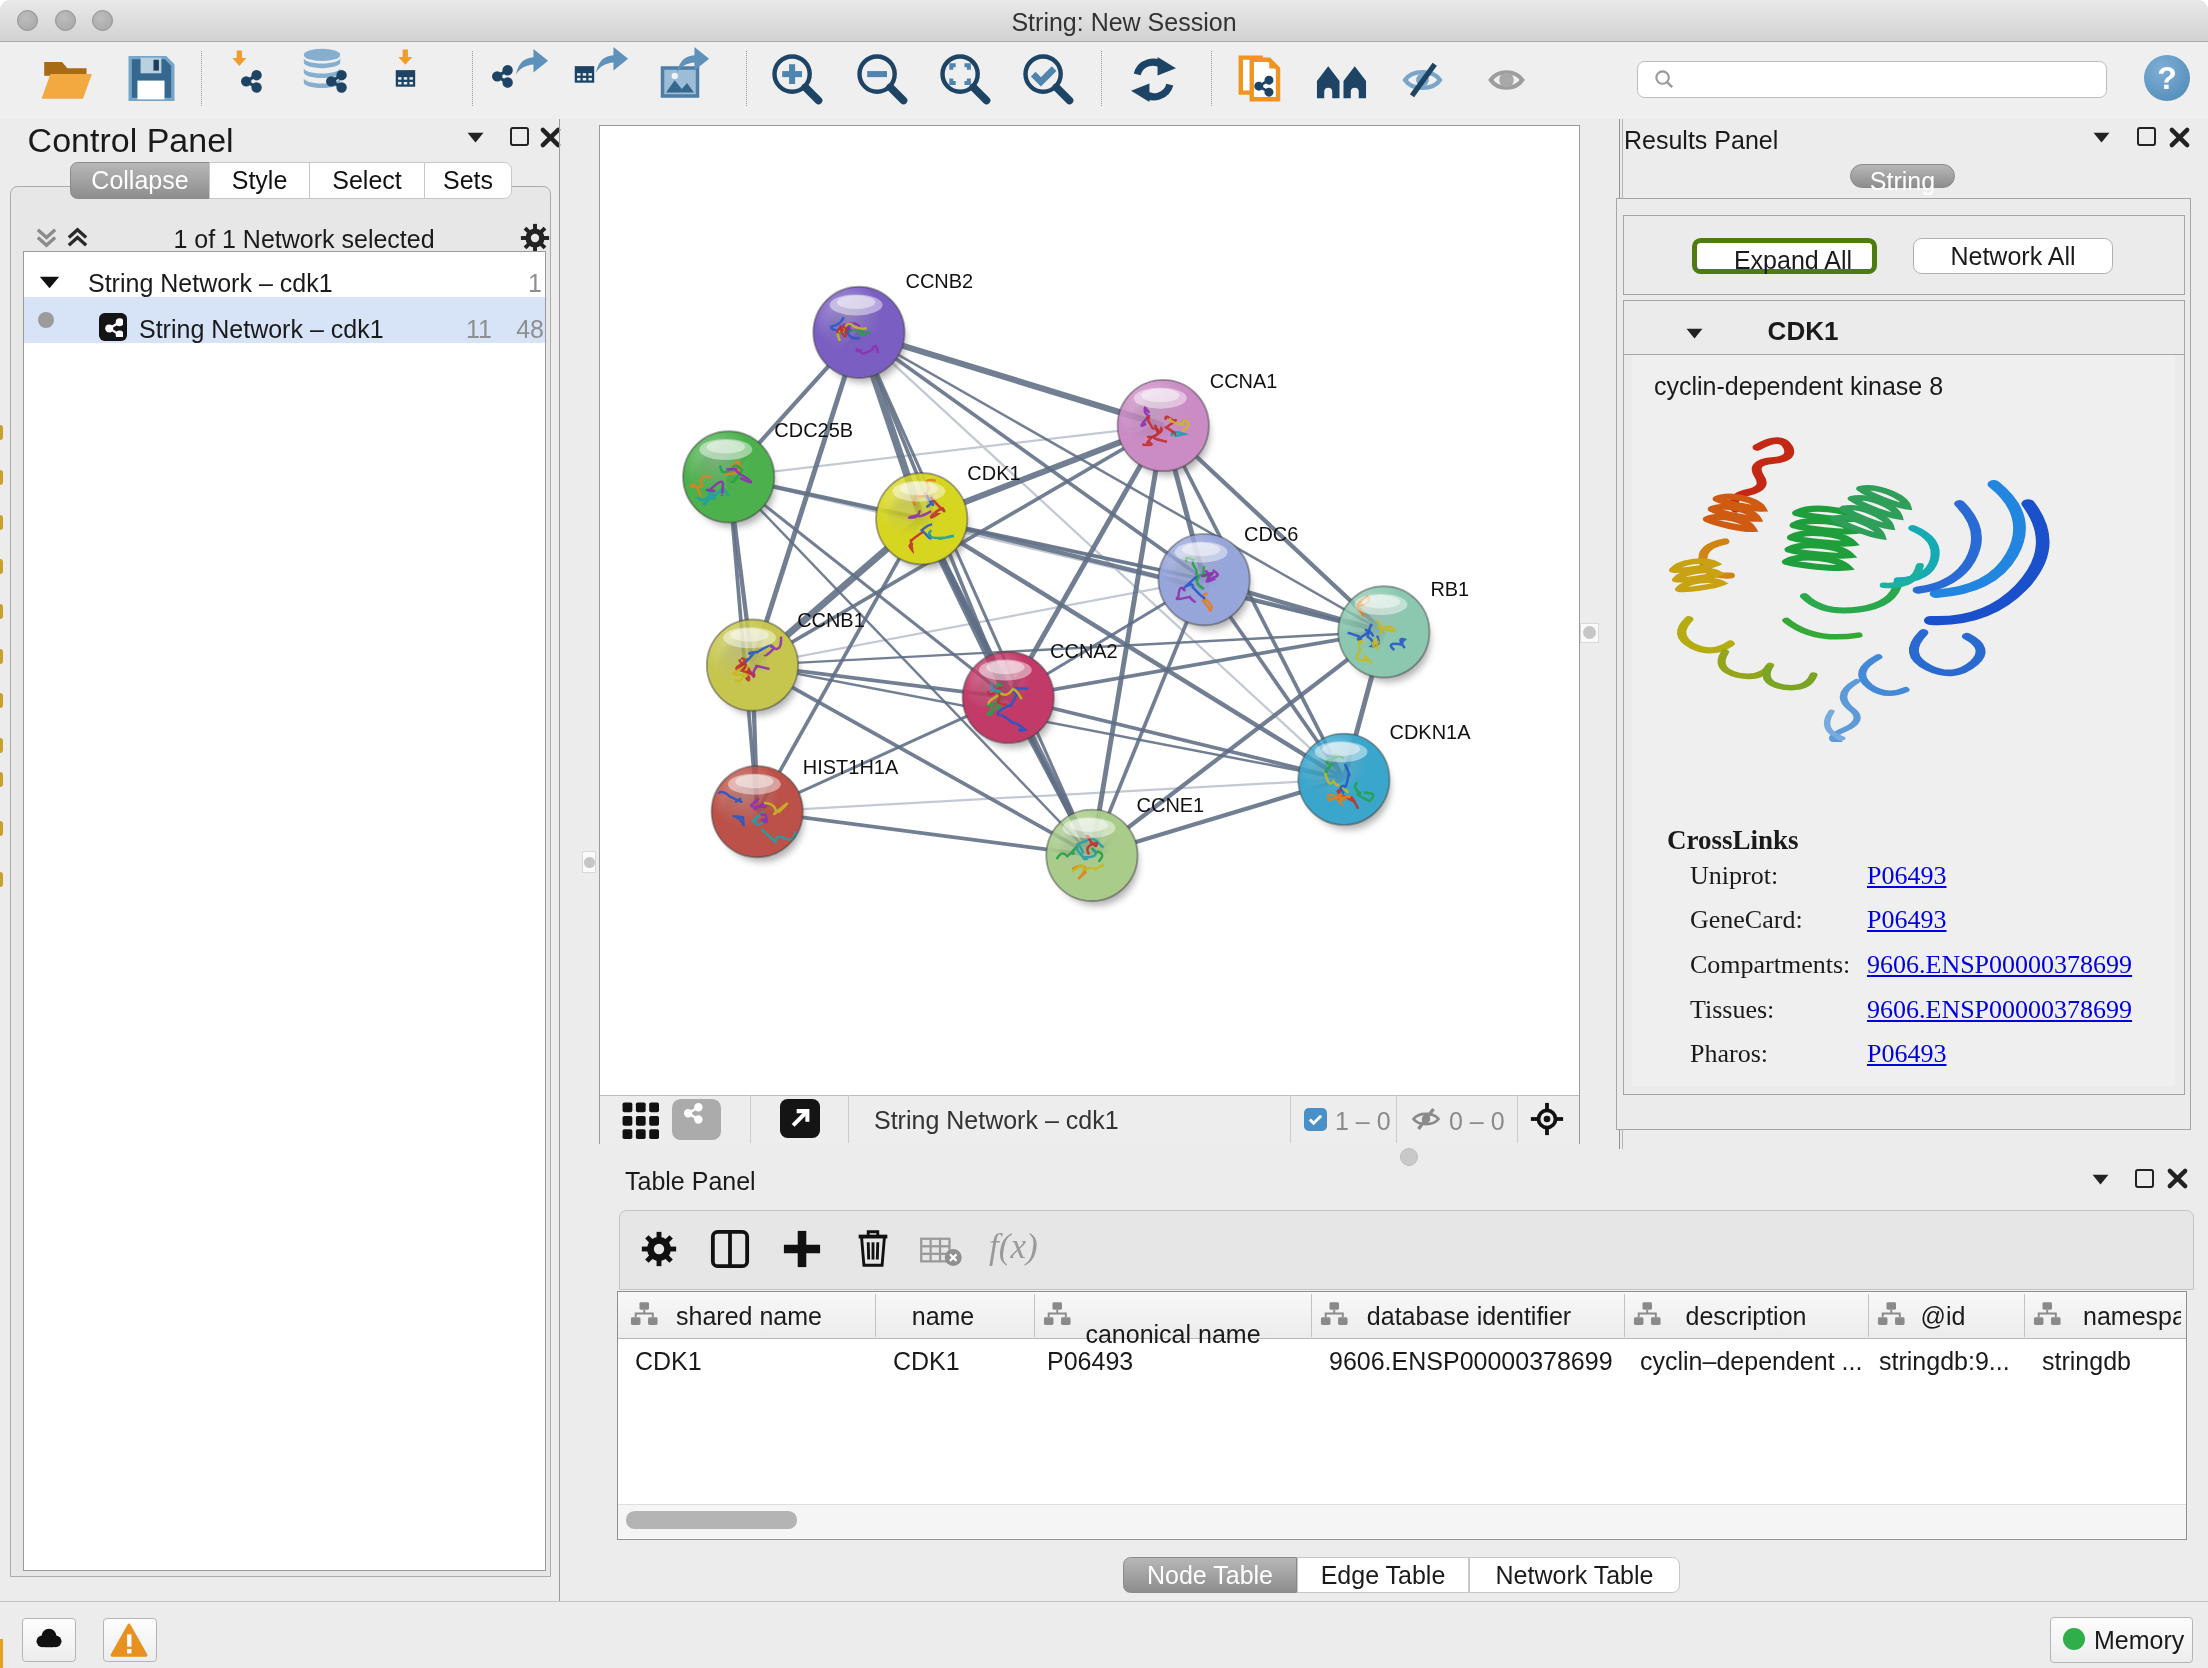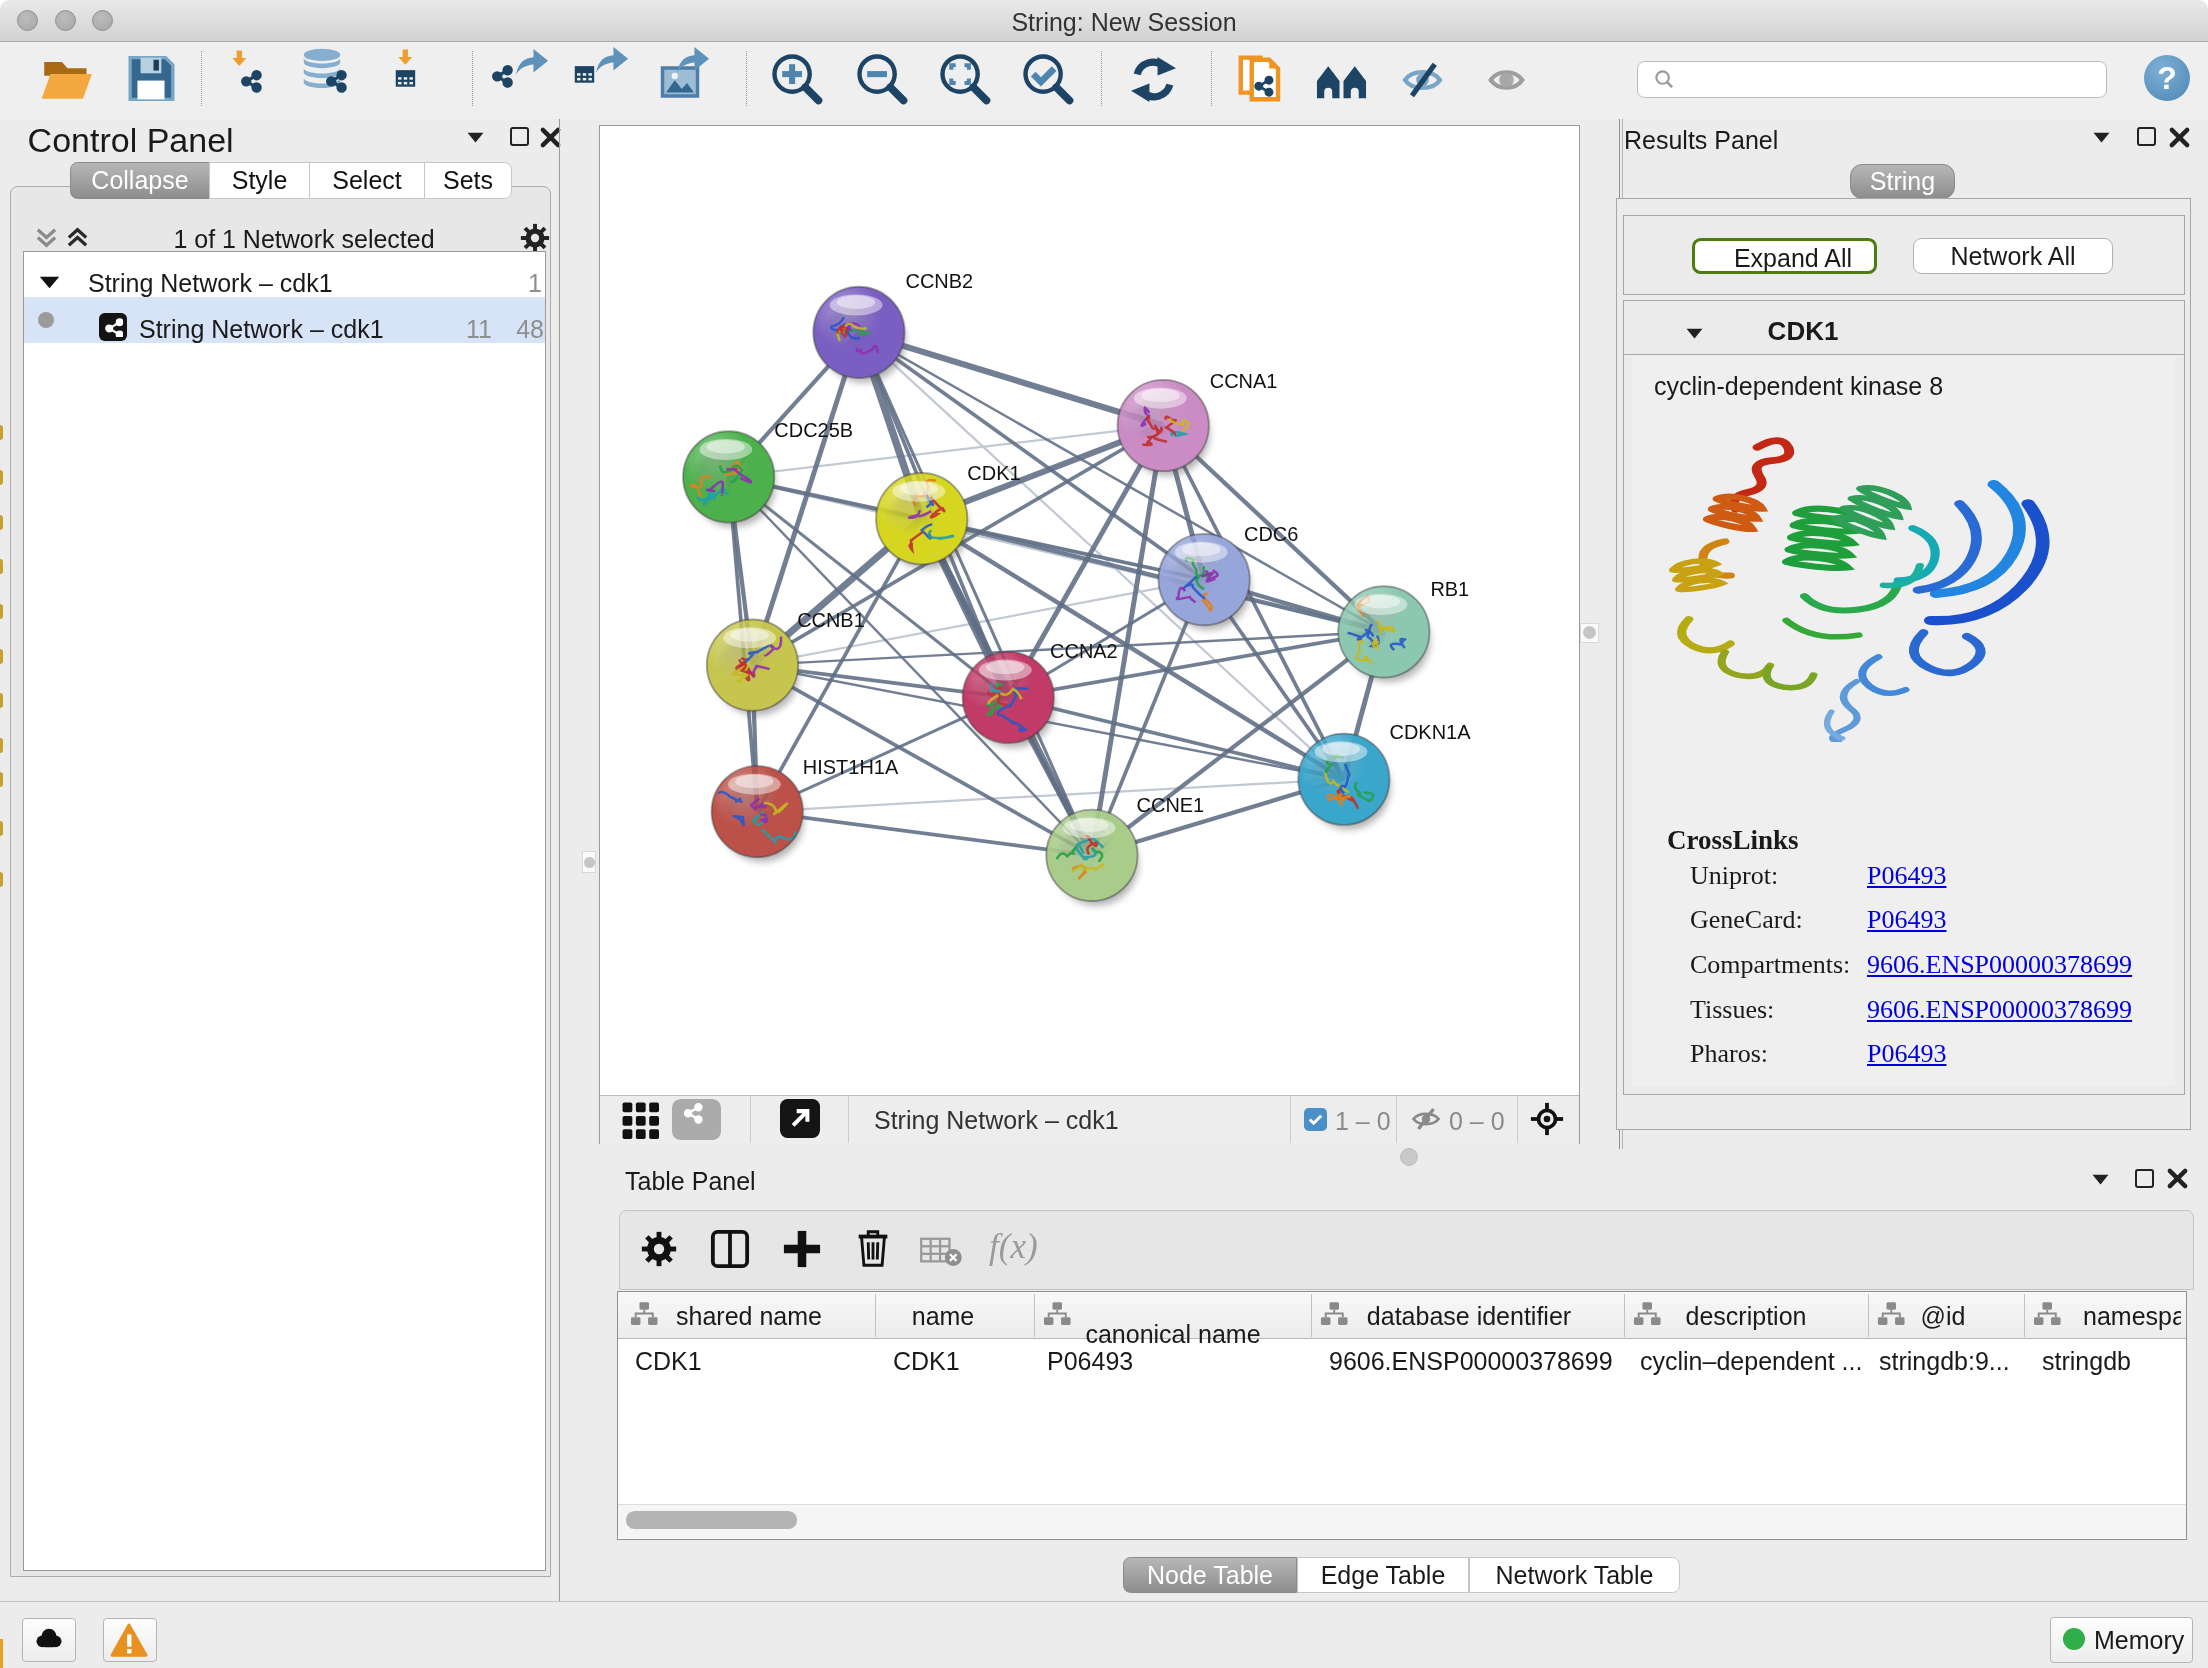--- a/index.html
+++ b/index.html
@@ -585,24 +585,24 @@
 <svg style="position:absolute;left:2091px;top:131px;" width="21" height="13.3" viewBox="0 0 22 15">
     <path d="M2,2 h18 l-9,11 z" fill="#222"></path>
   </svg>
 <div style="position:absolute;left:2137px;top:127px;width:19px;height:19px;border:2.9px solid #222;border-radius:2.9px;box-sizing:border-box;"></div>
 <svg style="position:absolute;left:2168px;top:126px;" width="23" height="23" viewBox="0 0 24 24">
     <g stroke="#222" stroke-width="4.6" stroke-linecap="round">
       <line x1="4" y1="4" x2="20" y2="20"></line>
       <line x1="20" y1="4" x2="4" y2="20"></line>
     </g>
   </svg>
-<div style="position:absolute;left:1850px;top:164px;width:105px;height:35px;background:linear-gradient(#b7b7b7,#8d8d8d);border:1px solid #8a8a8a;border-radius:12px;box-sizing:border-box;color:#fff;text-align:center;font-size:25px;line-height:33px;">String</div>
+<div style="position:absolute;left:1850px;top:164px;width:105px;height:24px;background:linear-gradient(#b7b7b7,#8d8d8d);border:1px solid #8a8a8a;border-radius:12px;box-sizing:border-box;color:#fff;text-align:center;font-size:25px;line-height:33px;">String</div>
 <div style="position:absolute;left:1616px;top:198px;width:575px;height:932px;border:1px solid #a6a6a6;background:#ebebeb;box-sizing:border-box;"></div>
 <div style="position:absolute;left:1623px;top:215px;width:562px;height:80px;border:1px solid #a6a6a6;box-sizing:border-box;"></div>
-<div style="position:absolute;left:1692px;top:238px;width:185px;height:36px;background:#fff;border:3px solid #4d7c0f;border-radius:8.6px;box-sizing:border-box;text-align:center;font-size:25px;line-height:34px;padding-left:17px;">Expand All</div>
+<div style="position:absolute;left:1692px;top:238px;width:185px;height:36px;background:#fff;border:5px solid #4d7c0f;border-radius:8.6px;box-sizing:border-box;text-align:center;font-size:25px;line-height:34px;padding-left:17px;">Expand All</div>
 <div style="position:absolute;left:1913px;top:238px;width:200px;height:36px;background:#fff;border:1px solid #b0b0b0;border-radius:8.6px;box-sizing:border-box;text-align:center;font-size:25px;line-height:34px;">Network All</div>
 <div style="position:absolute;left:1623px;top:300px;width:562px;height:795px;border:1px solid #a6a6a6;box-sizing:border-box;"></div>
 <svg style="position:absolute;left:1684px;top:327px;" width="21" height="13.3" viewBox="0 0 22 15">
     <path d="M2,2 h18 l-9,11 z" fill="#222"></path>
   </svg>
 <div style="position:absolute;left:1803px;top:316px;font-size:26px;line-height:31px;white-space:nowrap;font-weight:bold;transform:translateX(-50%);">CDK1</div>
 <div style="position:absolute;left:1624px;top:354px;width:560px;height:1px;background:#a6a6a6;"></div>
 <div style="position:absolute;left:1632px;top:355px;width:543px;height:731px;background:#efefef;"></div>
 <div style="position:absolute;left:1654px;top:371px;font-size:25px;line-height:30px;white-space:nowrap;">cyclin-dependent kinase 8</div>
 <svg style="position:absolute;left:1642px;top:426px;" width="415" height="316" viewBox="0 0 460 520" preserveAspectRatio="none">

